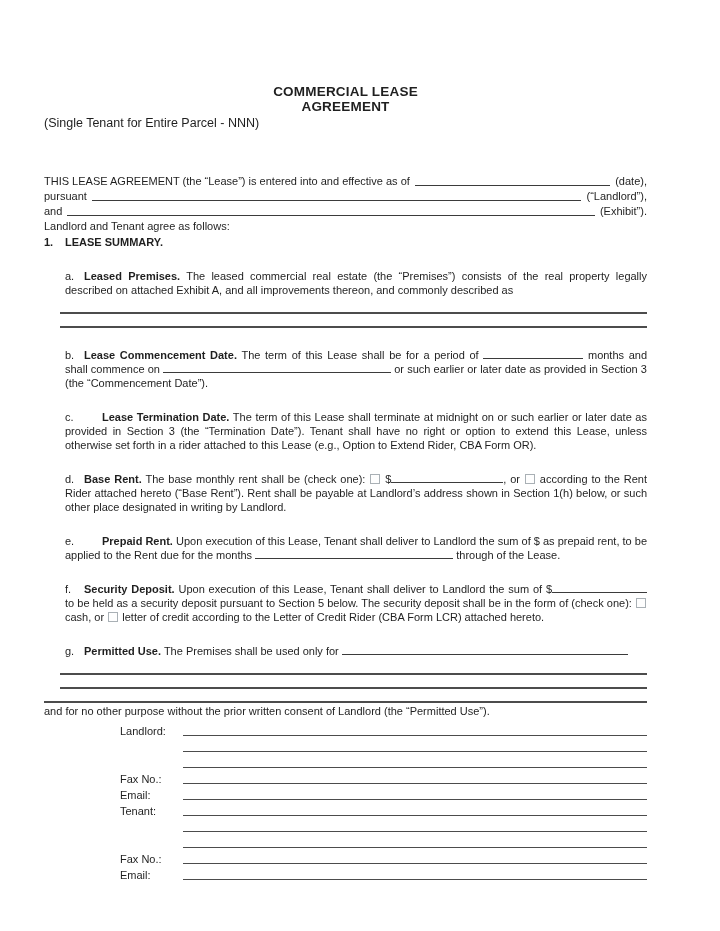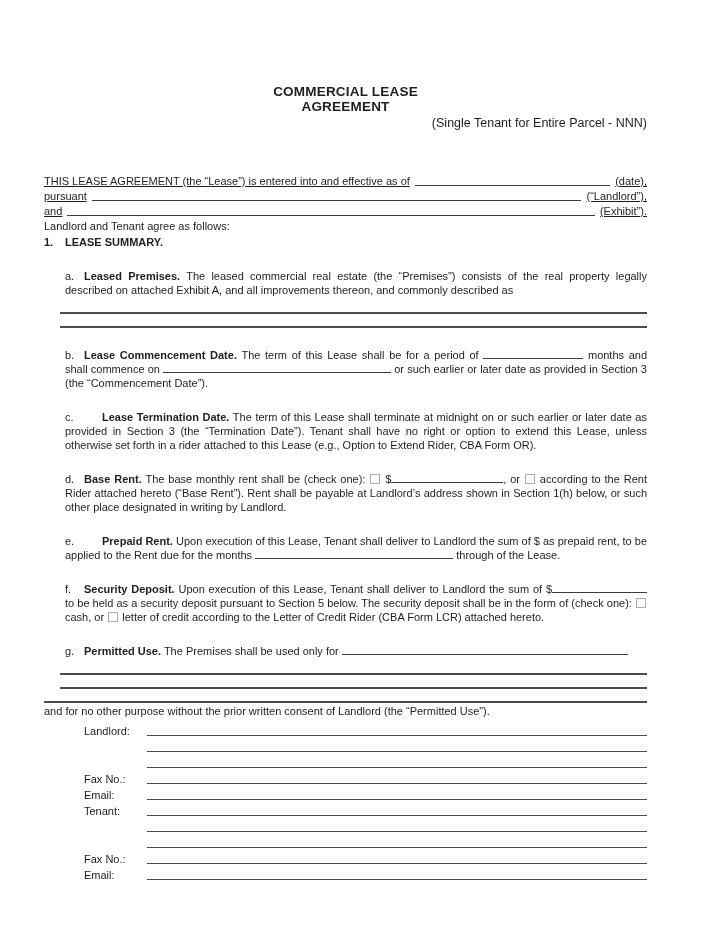--- a/index.html
+++ b/index.html
@@ -3,25 +3,25 @@
 <meta charset="utf-8">
 <style>
   html,body{margin:0;padding:0;background:#ffffff;}
   .page{
     position:relative;width:720px;height:931px;background:#ffffff;overflow:hidden;
     color:#1f1f1f;font-family:"Liberation Sans","DejaVu Sans",sans-serif;font-size:11px;
   }
   .content{position:absolute;left:44px;top:84px;width:603px;}
 
   .title{text-align:center;font-weight:bold;font-size:13.5px;line-height:15px;letter-spacing:.2px;}
-  .subtitle{text-align:right;font-size:12.5px;line-height:18px;font-weight:normal;}
+  .subtitle{text-align:left;font-size:12.5px;line-height:18px;font-weight:normal;}
 
   .intro{margin-top:42px;}
   .iline{display:flex;line-height:15px;}
-  .iline .txt{white-space:nowrap;text-decoration:underline;}
+  .iline .txt{white-space:nowrap;}
   .fill{flex:1;border-bottom:1px solid #3b3b3b;margin:0 5px 3px 5px;}
   .iline-last{line-height:15px;}
 
   .sec-heading{margin-top:1px;font-weight:bold;line-height:14px;}
   .sec-heading .num{display:inline-block;width:21px;}
 
   .para{text-align:justify;line-height:14px;margin:20px 0 0 21px;}
   .para b{font-weight:bold;}
   .ltr{display:inline-block;width:19px;}
   .ltr.tab{width:37px;}
@@ -32,21 +32,21 @@
   .cb{display:inline-block;width:8px;height:8px;border:1px solid #a9b0b5;background:#fefefe;vertical-align:-1px;margin:0 1px;}
 
   .rule{height:12px;border-bottom:2px solid #4c4c4c;}
   .rule.indent{margin-left:16px;}
   .rule.sp{margin-top:3px;}
 
   .closing{margin-top:1px;line-height:14px;margin-left:0;}
 
   .addr{margin:5px 0 0 40px;}
   .arow{display:flex;height:16px;}
-  .alabel{width:63px;line-height:16px;white-space:nowrap;}
+  .alabel{width:63px;line-height:16px;white-space:nowrap;margin-left:36px;}
   .aline{flex:1;border-bottom:1px solid #4c4c4c;margin:0 0 3px 0;}
 </style>
 </head>
 <body>
 
 <div class="page">
   <div class="content">
 
     <div class="title">
       <div>COMMERCIAL LEASE</div>

